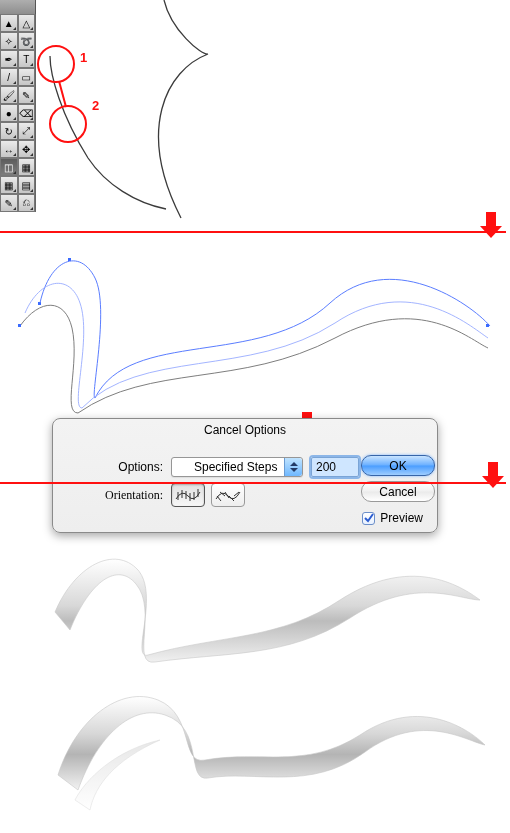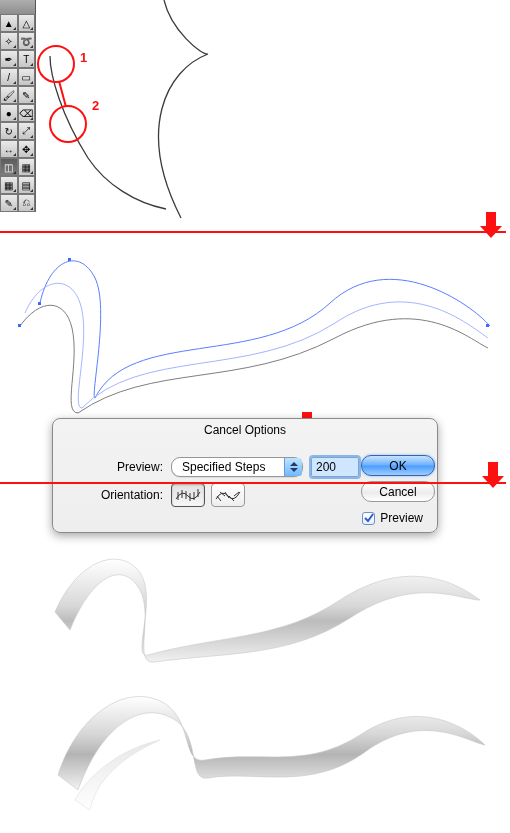--- a/index.html
+++ b/index.html
@@ -120,23 +120,23 @@
     .row-spacing { position: absolute; top: 38px; left: 0; width: 100%; height: 22px; }
     .lbl-spacing {
       position: absolute; top: 3px; left: 0; width: 110px;
       text-align: right;
     }
     .dropdown {
       position: absolute; top: 0; left: 118px;
       width: 132px; height: 20px;
       background: #fff;
       border: 1px solid #969696;
-      border-radius: 9px;
+      border-radius: 3px;
       display: flex; align-items: center;
-      padding-left: 10px;
+      padding-left: 22px;
       font-size: 12px;
       box-shadow: inset 0 1px 0 rgba(255,255,255,0.5), 0 1px 1px rgba(0,0,0,0.08);
     }
     .dropdown .caps {
       position: absolute; right: 0; top: 0;
       width: 18px; height: 100%;
       background: linear-gradient(#bfe3ff,#6fb8ff);
       border-left: 1px solid #6a9bd2;
       border-top-right-radius: 3px;
       border-bottom-right-radius: 3px;
@@ -155,21 +155,21 @@
       background: #cfe6ff;
       border: 1px solid #7aa4d6;
       outline: 2px solid #8cb6e8;
       border-radius: 2px;
       padding: 0 4px;
       font-size: 12px;
       color: #000;
     }
 
     .row-orient { position: absolute; top: 62px; left: 0; width: 100%; height: 26px; }
-    .lbl-orient { position: absolute; top: 7px; left: 0; width: 110px; text-align: right; }
+    .lbl-orient { position: absolute; top: 7px; left: 0; width: 110px; text-align: right; font-family: Liberation Serif, serif; }
     .orient-btn {
       position: absolute;
       top: 2px;
       width: 34px; height: 24px;
       background: linear-gradient(#fff,#eee);
       border: 1px solid #999;
       border-radius: 4px;
       display: flex; align-items: center; justify-content: center;
     }
     .orient-btn.active { background: linear-gradient(#e0e0e0,#f7f7f7); border-color: #555; box-shadow: inset 0 1px 2px rgba(0,0,0,0.25); }
@@ -303,21 +303,21 @@
 <div class="down-arrow arrow2">
     <div class="shaft"></div>
     <div class="head"></div>
   </div>
 
 <div class="panel3">
   <div class="dialog">
     <div class="dialog-title">Cancel Options</div>
 
     <div class="row-spacing">
-      <div class="lbl-spacing">Preview:</div>
+      <div class="lbl-spacing">Options:</div>
       <div class="dropdown">
         <span>Specified Steps</span>
         <div class="caps">
             <div class="up"></div>
             <div class="dn"></div>
           </div>
       </div>
       <input class="steps-input" value="200" style="">
     </div>
 

